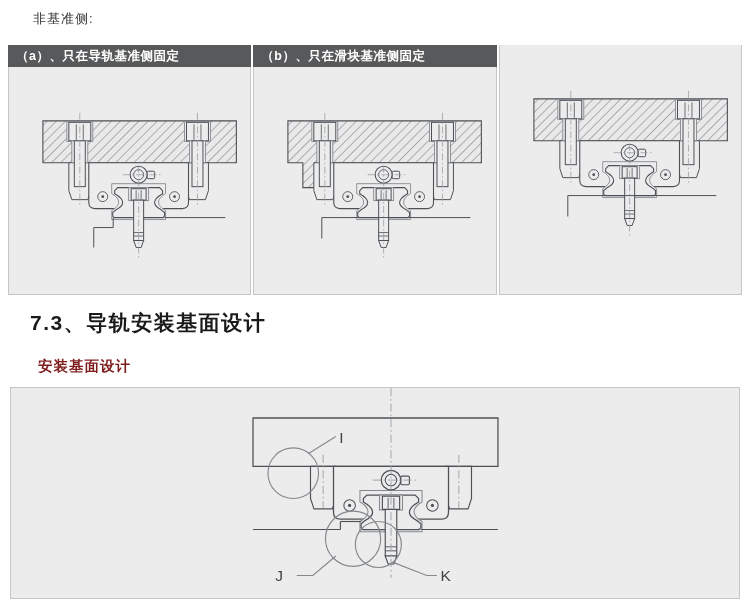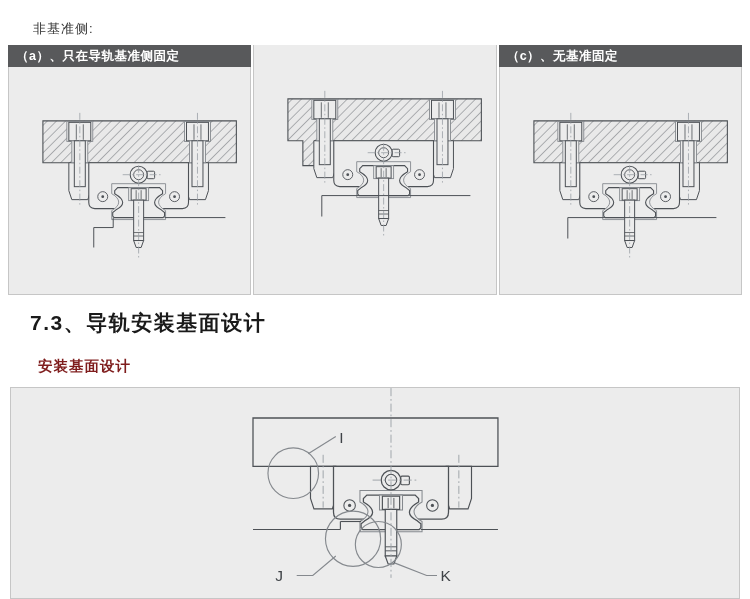--- a/index.html
+++ b/index.html
@@ -1,20 +1,20 @@
 <!DOCTYPE html>
 <html style="--header-bg: #58595b; --header-text: #ffffff; --panel-bg: #ececec; --panel-border: #c6c6c6;"><head>
 <meta charset="utf-8">
 <style>
   html,body{margin:0;padding:0;}
   body{
     width:750px;height:599px;position:relative;overflow:hidden;
     background:#ffffff;font-family:"Liberation Sans",sans-serif;
   }
-  .top-label{position:absolute;left:33px;top:20px;font-size:13px;color:#333;letter-spacing:1px;}
+  .top-label{position:absolute;left:33px;top:10px;font-size:13px;color:#333;letter-spacing:1px;}
   .panels-row{position:absolute;left:8px;top:45px;width:734px;height:250px;display:flex;}
   .panel{flex:1;display:flex;flex-direction:column;min-width:0;}
   .panel + .panel{margin-left:2px;}
   .panel-header{
     height:22px;background:var(--header-bg,#58595b);color:var(--header-text,#fff);
     font-size:12.5px;font-weight:bold;line-height:22px;padding-left:8px;
     letter-spacing:0.5px;white-space:nowrap;overflow:hidden;
   }
   .panel-body{
     flex:1;background:var(--panel-bg,#ececec);
@@ -85,20 +85,21 @@
             <line x1="189" y1="46" x2="189" y2="138" stroke-dasharray="7 2.5 1.5 2.5" stroke="#9aa0a6" stroke-width="0.8" fill="none"></line>
             <line x1="156" y1="151" x2="217" y2="151" stroke="#4d5156" stroke-width="1" fill="none"></line>
             <line x1="85" y1="161" x2="104.5" y2="161" stroke="#4d5156" stroke-width="1" fill="none"></line>
             <line x1="104.5" y1="151" x2="104.5" y2="161" stroke="#4d5156" stroke-width="1" fill="none"></line>
             <line x1="85" y1="161" x2="85" y2="181" stroke="#4d5156" stroke-width="1" fill="none"></line>
           </g>
         </svg>
     </div>
   </div>
   <div class="panel">
+    <div class="panel-header">（b）、只在滑块基准侧固定</div>
     <div class="panel-body">
       <svg id="svg-b" width="100%" height="227" viewBox="0 0 242 227" preserveAspectRatio="xMidYMin meet">
           <g>
             <path d="M34,54 H228 V96 H61 V121 H49 V96 H34 Z" fill="url(#hatch)" stroke="#4d5156" stroke-width="1.1"></path>
             <path d="M60,96 V124 L63,133 H79 L82,124 V96 Z" fill="#ececec" stroke="#4d5156" stroke-width="1"></path>
             <path d="M178,96 V124 L181,133 H197 L200,124 V96 Z" fill="#ececec" stroke="#4d5156" stroke-width="1"></path>
             <path d="M80,96 H180 V136 Q180,142 174,142 H86 Q80,142 80,136 Z" fill="#ececec" stroke="#4d5156" stroke-width="1.1"></path>
             <path d="M103,117 H157 V127 Q150,131 150,135.5 Q150,140 157,144 V153 H103 V144 Q110,140 110,135.5 Q110,131 103,127 Z" fill="#ececec" stroke="#85898e" stroke-width="0.9"></path>
             <path d="M109,121 H151 L154,124 V127 Q146,131.5 146,136 Q146,140 153,143.5 L156,146 V149.5 L154.5,151 H105.5 L104,149.5 V146 L107,143.5 Q114,140 114,136 Q114,131.5 106,127 V124 Z" fill="#ececec" stroke="#4d5156" stroke-width="1.1"></path>
             <rect x="120" y="121" width="20" height="13" fill="#ececec" stroke="#85898e" stroke-width="0.9"></rect>
@@ -132,21 +133,20 @@
             <rect x="181" y="74" width="16" height="22" fill="#ececec" stroke="#85898e" stroke-width="0.9"></rect>
             <rect x="183.5" y="74" width="11" height="46" fill="#ececec" stroke="#4d5156" stroke-width="1"></rect>
             <line x1="189" y1="46" x2="189" y2="138" stroke-dasharray="7 2.5 1.5 2.5" stroke="#9aa0a6" stroke-width="0.8" fill="none"></line>
             <line x1="68" y1="151" x2="217" y2="151" stroke="#4d5156" stroke-width="1" fill="none"></line>
             <line x1="68" y1="151" x2="68" y2="172" stroke="#4d5156" stroke-width="1" fill="none"></line>
           </g>
         </svg>
     </div>
   </div>
   <div class="panel">
-    <div class="panel-header">（c）、无基准固定</div>
     <div class="panel-body">
       <svg id="svg-c" width="100%" height="227" viewBox="0 0 242 227" preserveAspectRatio="xMidYMin meet">
           <g>
             <path d="M34,54 H228 V96 H34 Z" fill="url(#hatch)" stroke="#4d5156" stroke-width="1.1"></path>
             <path d="M60,96 V124 L63,133 H79 L82,124 V96 Z" fill="#ececec" stroke="#4d5156" stroke-width="1"></path>
             <path d="M178,96 V124 L181,133 H197 L200,124 V96 Z" fill="#ececec" stroke="#4d5156" stroke-width="1"></path>
             <path d="M80,96 H180 V136 Q180,142 174,142 H86 Q80,142 80,136 Z" fill="#ececec" stroke="#4d5156" stroke-width="1.1"></path>
             <path d="M103,117 H157 V127 Q150,131 150,135.5 Q150,140 157,144 V153 H103 V144 Q110,140 110,135.5 Q110,131 103,127 Z" fill="#ececec" stroke="#85898e" stroke-width="0.9"></path>
             <path d="M109,121 H151 L154,124 V127 Q146,131.5 146,136 Q146,140 153,143.5 L156,146 V149.5 L154.5,151 H105.5 L104,149.5 V146 L107,143.5 Q114,140 114,136 Q114,131.5 106,127 V124 Z" fill="#ececec" stroke="#4d5156" stroke-width="1.1"></path>
             <rect x="120" y="121" width="20" height="13" fill="#ececec" stroke="#85898e" stroke-width="0.9"></rect>

